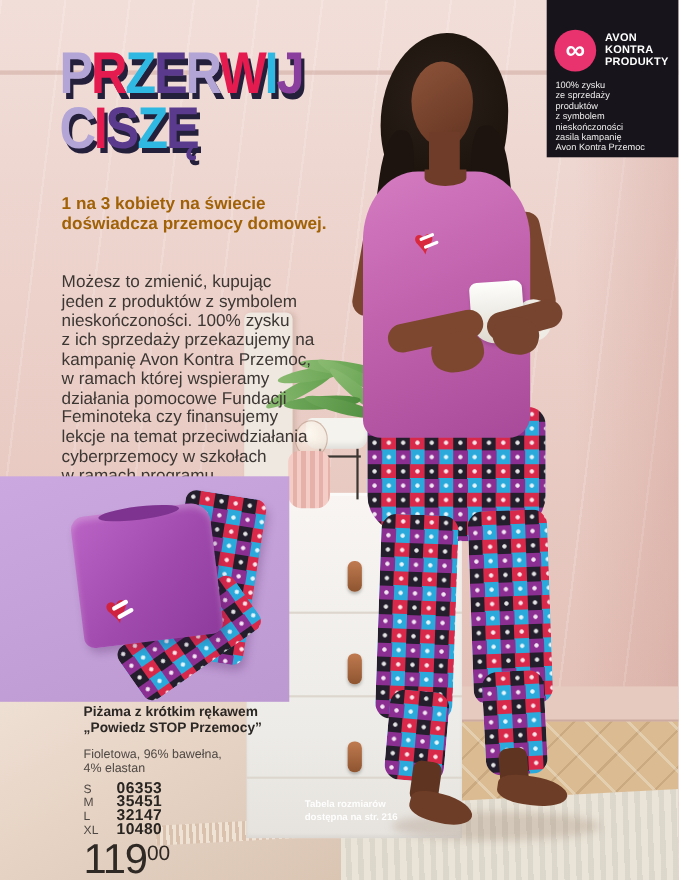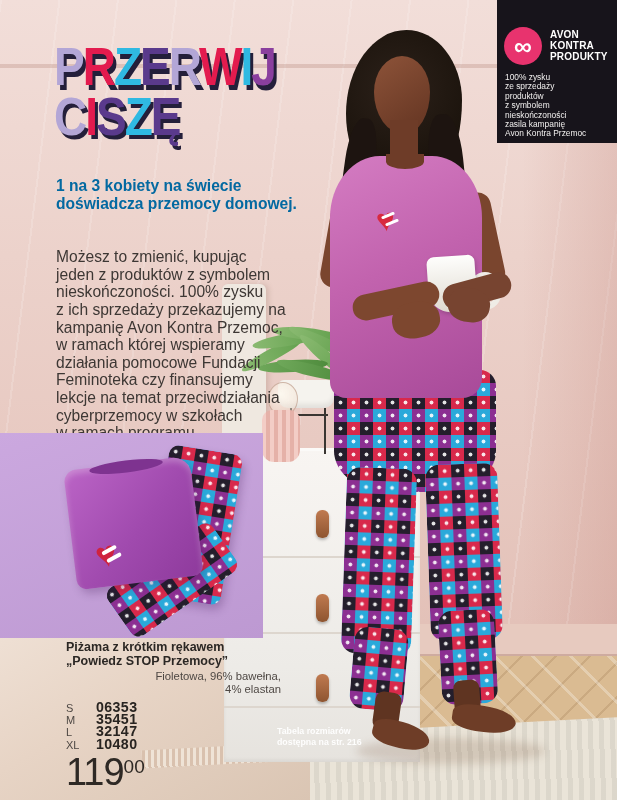--- a/index.html
+++ b/index.html
@@ -58,40 +58,40 @@
 
   .heart{position:absolute;line-height:1;}
   .heart>span{display:block;transform:rotate(-6deg);}
   .heart .bar{position:absolute;background:#fff;border-radius:2px;transform:rotate(-22deg);}
 
   
   .headline{position:absolute;left:54px;top:42px;transform:scaleY(1.16);transform-origin:left top;z-index:6;}
   .t-line{font-size:46px;font-weight:700;letter-spacing:-2px;line-height:43px;white-space:pre;}
   .t-line span{text-shadow:3px 4px 0 var(--headline-shadow);}
   .intro{position:absolute;left:56px;top:141px;z-index:6;white-space:pre;}
-  .intro-bold{font-size:15.6px;line-height:17.6px;font-weight:700;color:#0369a1;}
+  .intro-bold{font-size:15.6px;line-height:17.6px;font-weight:700;color:#a16207;}
   .intro-body{font-size:15.6px;line-height:17.6px;font-weight:400;color:#3d3734;}
 
   
   .badge{position:absolute;left:497px;top:0;width:120px;height:143px;background:var(--badge-bg);z-index:6;}
   .badge-circle{position:absolute;left:7px;top:27px;width:38px;height:38px;border-radius:50%;background:var(--accent-pink);color:#fff;display:flex;align-items:center;justify-content:center;font-size:25px;font-weight:700;line-height:1;}
   .badge-org{position:absolute;left:53px;top:30px;color:#ffffff;font-size:10px;line-height:10.8px;font-weight:700;letter-spacing:.2px;white-space:pre;}
   .badge-note{position:absolute;left:8px;top:73px;color:#f1efee;font-size:8.4px;line-height:9.4px;font-weight:400;white-space:pre;}
 
   
   .product-box{position:absolute;left:0;top:433px;width:263px;height:205px;background:linear-gradient(160deg,#cba8df,#bd99d2);z-index:6;}
   .fold-tee{position:absolute;left:70px;top:30px;width:127px;height:120px;background:linear-gradient(135deg,#bb64c6,#a04aae 55%,#8e3a9c);border-radius:12px 18px 10px 10px;transform:rotate(-7deg);box-shadow:inset 0 4px 6px rgba(255,255,255,.25), 3px 5px 8px rgba(60,20,80,.25);}
   .fold-collar{position:absolute;left:26px;top:-3px;width:74px;height:12px;background:#7e3390;border-radius:50%;}
   .fold-pants-a{position:absolute;left:158px;top:16px;width:74px;height:152px;border-radius:10px;transform:rotate(9deg);box-shadow:3px 5px 8px rgba(60,20,80,.25);}
   .fold-pants-b{position:absolute;left:108px;top:118px;width:128px;height:58px;border-radius:10px;transform:rotate(-35deg);}
 
   
-  .product-info{position:absolute;left:66px;top:641px;width:215px;z-index:7;}
+  .product-info{position:absolute;left:76px;top:641px;width:215px;z-index:7;}
   .p-name{font-size:12.5px;line-height:13.6px;font-weight:700;color:#2b2724;white-space:pre;}
-  .p-desc{font-size:11.3px;line-height:12.4px;color:#4e4844;margin-top:2px;white-space:pre;text-align:right;}
+  .p-desc{font-size:11.3px;line-height:12.4px;color:#4e4844;margin-top:12px;white-space:pre;}
   .p-sizes{margin-top:4px;}
   .size-row{display:grid;grid-template-columns:30px 1fr;align-items:baseline;height:12.2px;}
   .size-letter{font-size:11px;color:#4e4844;}
   .size-code{font-size:14.2px;font-weight:700;color:#282421;letter-spacing:.4px;}
   .p-price{margin-top:2px;font-size:38px;font-weight:400;color:#2e2925;letter-spacing:-1px;line-height:34px;}
   .p-price sup{font-size:19px;letter-spacing:0;vertical-align:12px;}
 
   .size-note{position:absolute;left:277px;top:726px;color:rgba(255,255,255,.94);font-size:8.8px;line-height:11px;font-weight:600;z-index:7;white-space:pre;}
 
   

